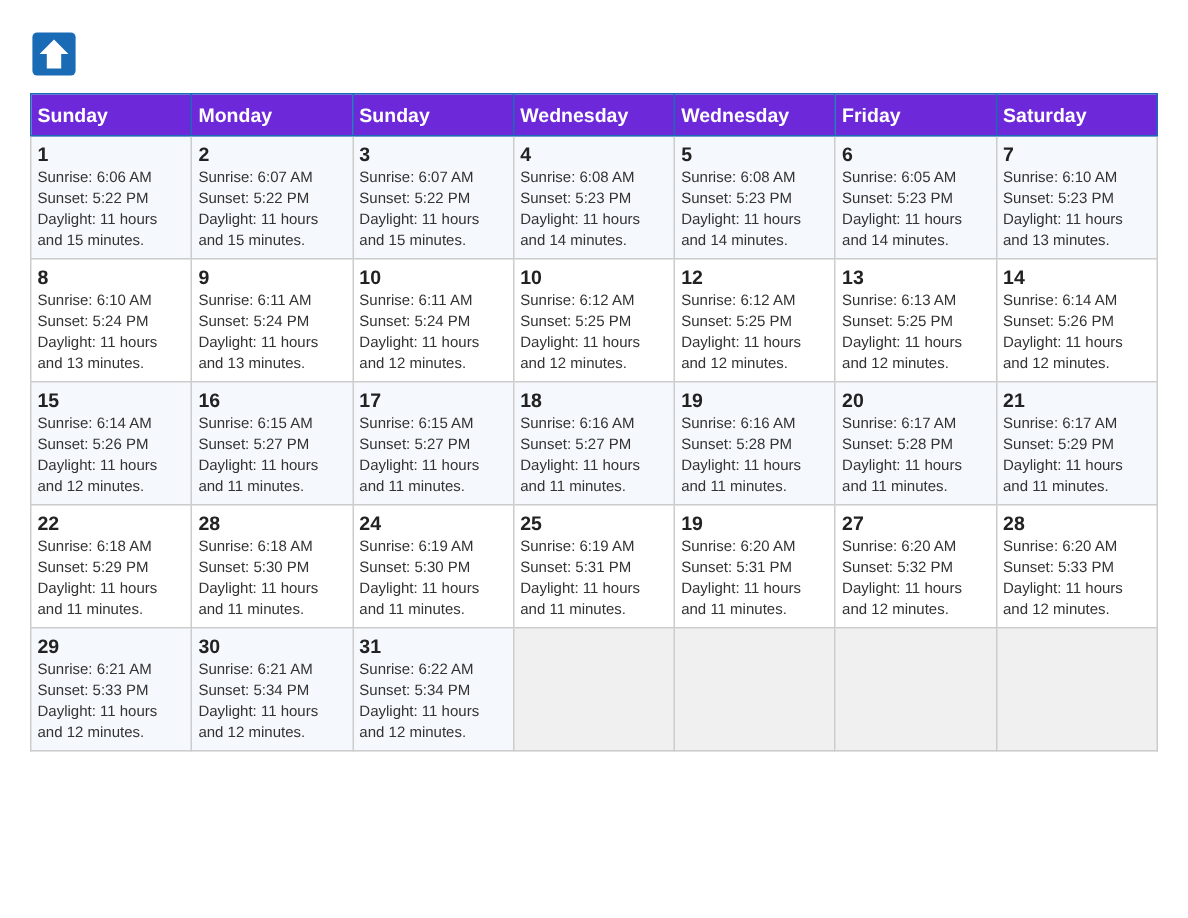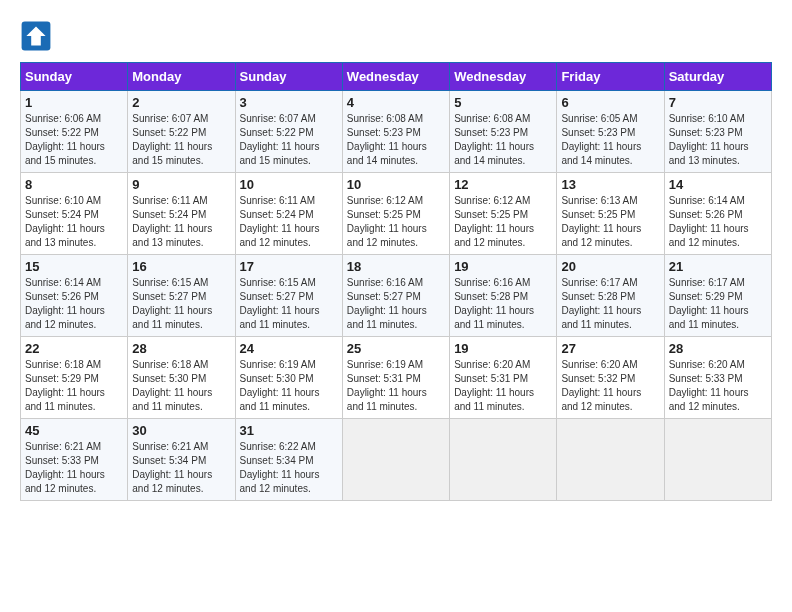--- a/index.html
+++ b/index.html
@@ -350,21 +350,21 @@
           <span class="day-num">28</span>
           <div class="day-info">
             <span>Sunrise: 6:20 AM</span><br>
             <span>Sunset: 5:33 PM</span><br>
             <span>Daylight: 11 hours and 12 minutes.</span>
           </div>
         </td>
       </tr>
       <tr>
         <td>
-          <span class="day-num">45</span>
+          <span class="day-num">29</span>
           <div class="day-info">
             <span>Sunrise: 6:21 AM</span><br>
             <span>Sunset: 5:33 PM</span><br>
             <span>Daylight: 11 hours and 12 minutes.</span>
           </div>
         </td>
         <td>
           <span class="day-num">30</span>
           <div class="day-info">
             <span>Sunrise: 6:21 AM</span><br>

